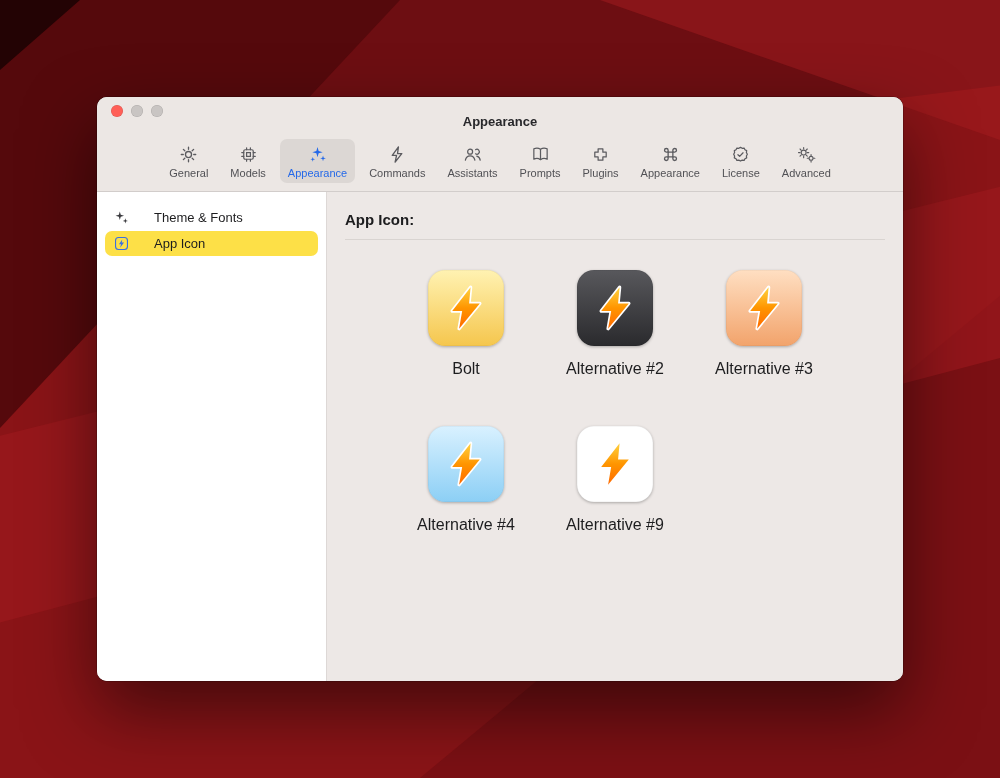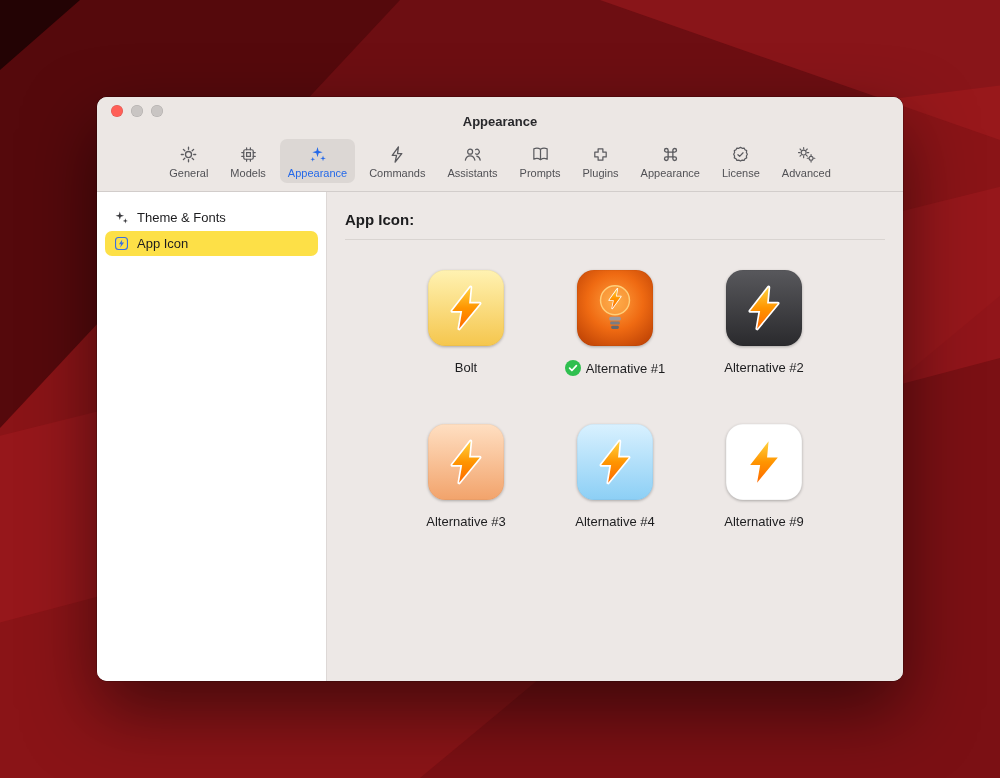--- a/index.html
+++ b/index.html
@@ -45,21 +45,21 @@
   .tab.active { background:#dcd7d4; }
   .tab.active .tab-icon, .tab.active .tab-label { color:#2569e8; }
 
   
   .win-body { flex:1; display:flex; min-height:0; }
   .sidebar {
     width:230px; background:#ffffff; border-right:1px solid #ddd8d6;
     padding-top:12px; flex:0 0 auto;
   }
   .side-item {
-    display:flex; align-items:center; gap:7px; height:25px;
+    display:flex; align-items:center; gap:24px; height:25px;
     margin:1px 8px; padding:0 7px; border-radius:6px;
     font-size:13px; color:#1d1d1f;
   }
   .side-item.selected { background:#fde047;border-radius:7px; }
   .side-icon { width:18px; height:18px; display:flex; align-items:center; justify-content:center; color:#3a3a3e; }
 
   .content { flex:1; background:#ede8e6; padding:0 18px; overflow:hidden; }
   .section-label { font-size:15px; font-weight:700; color:#1d1d1f; margin-top:19px; }
   .section-divider { border-bottom:1px solid #d9d4d1; margin-top:11px; }
 
@@ -73,21 +73,21 @@
     width:76px; height:76px; border-radius:17px;
     display:flex; align-items:center; justify-content:center;
     box-shadow:0 1px 3px rgba(0,0,0,.28), inset 0 0 0 .5px rgba(0,0,0,.07);
   }
   .v-yellow { background:linear-gradient(180deg,#fff2b2,#f5c64d); }
   .v-bulb   { background:radial-gradient(circle at 50% 42%,#ff9e3d 0%,#ef6a12 48%,#b43a02 100%); }
   .v-dark   { background:linear-gradient(180deg,#58585c,#2a2a2d); }
   .v-peach  { background:linear-gradient(180deg,#ffdfc2,#f2a36b); }
   .v-blue   { background:linear-gradient(180deg,#d9f1ff,#8ccff5); }
   .v-white  { background:#ffffff; }
-  .caption { margin-top:14px; display:flex; align-items:center; gap:5px; font-size:13px; color:#1d1d1f; }
+  .caption { margin-top:14px; display:flex; align-items:center; gap:5px; font-size:16px; color:#1d1d1f; }
   .check-badge { width:16px; height:16px; display:flex; }
 </style>
 </head>
 <body>
 
 <svg width="0" height="0" style="position:absolute" aria-hidden="true">
   <defs>
     <linearGradient id="boltG" x1="0" y1="0" x2="0" y2="1">
       <stop offset="0" stop-color="#ffd23f"></stop>
       <stop offset=".5" stop-color="#ff9500"></stop>
@@ -245,40 +245,20 @@
           <div class="appicon v-yellow">
             <svg viewBox="0 0 26 30" width="40" height="46">
                 <path d="M16 1.5L4 17h6.5L8.5 28.5 22 12h-7z" fill="url(#boltG)" stroke="#fff" stroke-width="2.2" stroke-linejoin="round" paint-order="stroke"></path>
               </svg>
           </div>
           <div class="caption">
             <span>Bolt</span>
           </div>
         </div>
 
-        <div class="cell">
-          <div class="appicon v-bulb">
-            <svg viewBox="0 0 44 56" width="44" height="54">
-              <circle cx="22" cy="20" r="15" fill="rgba(255,215,110,.25)" stroke="#ffcf7a" stroke-width="1.5"></circle>
-              <path d="M24.5 8L16 20h4.8L19 28.5 28 16h-5z" fill="url(#boltG)" stroke="#fff" stroke-width="1.6" stroke-linejoin="round" paint-order="stroke"></path>
-              <rect x="16" y="37" width="12" height="4" rx="1.6" fill="#9a9aa0"></rect>
-              <rect x="17" y="42" width="10" height="3.2" rx="1.5" fill="#7c7c82"></rect>
-              <rect x="18" y="46.5" width="8" height="3.2" rx="1.5" fill="#67676d"></rect>
-            </svg>
-          </div>
-          <div class="caption">
-            <span class="check-badge">
-              <svg viewBox="0 0 16 16" width="16" height="16">
-                  <circle cx="8" cy="8" r="8" fill="#2fbf4f"></circle>
-                  <path d="M4.6 8.2l2.3 2.3 4.5-4.8" fill="none" stroke="#fff" stroke-width="1.7" stroke-linecap="round" stroke-linejoin="round"></path>
-                </svg>
-            </span>
-            <span>Alternative #1</span>
-          </div>
-        </div>
 
         <div class="cell">
           <div class="appicon v-dark">
             <svg viewBox="0 0 26 30" width="40" height="46">
                 <path d="M16 1.5L4 17h6.5L8.5 28.5 22 12h-7z" fill="url(#boltG)" stroke="#fff" stroke-width="2.2" stroke-linejoin="round" paint-order="stroke"></path>
               </svg>
           </div>
           <div class="caption">
             <span>Alternative #2</span>
           </div>

